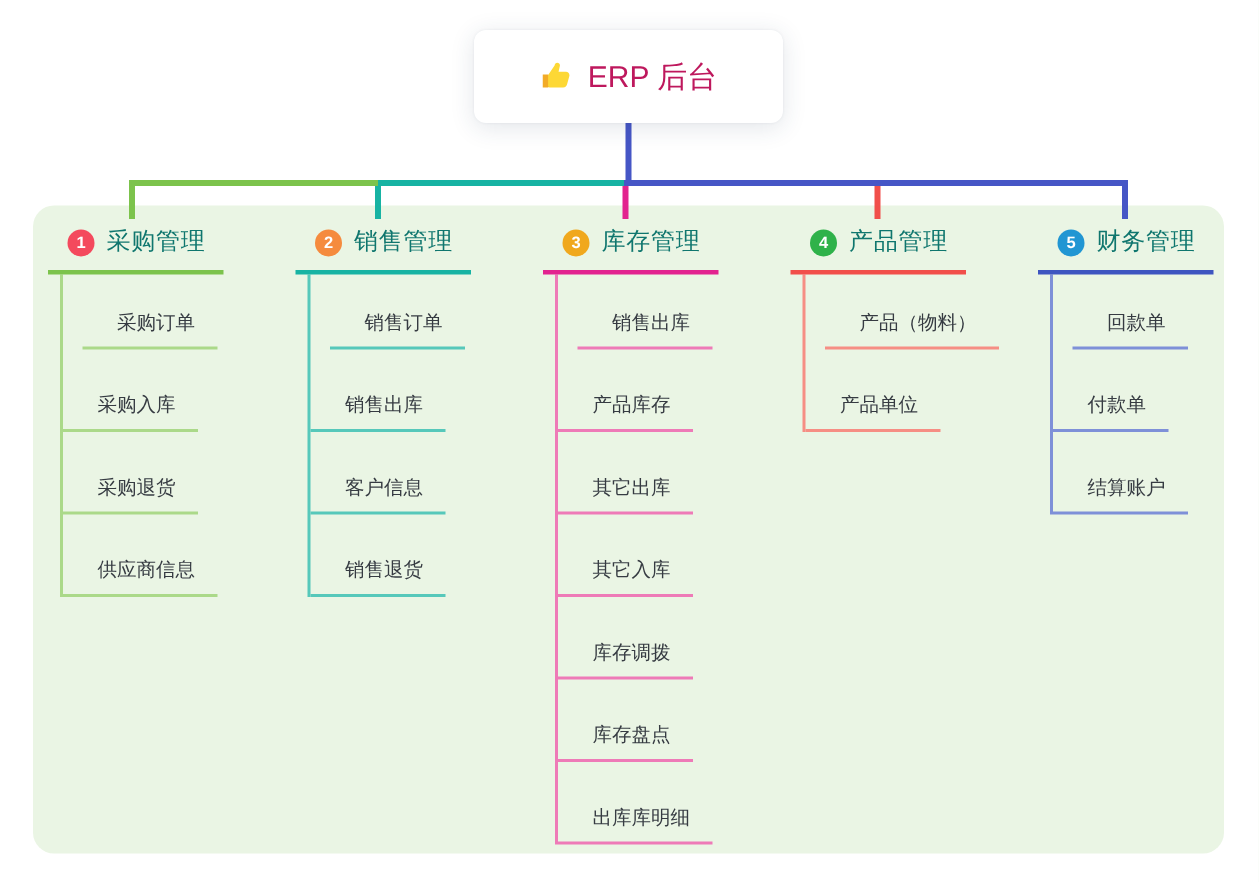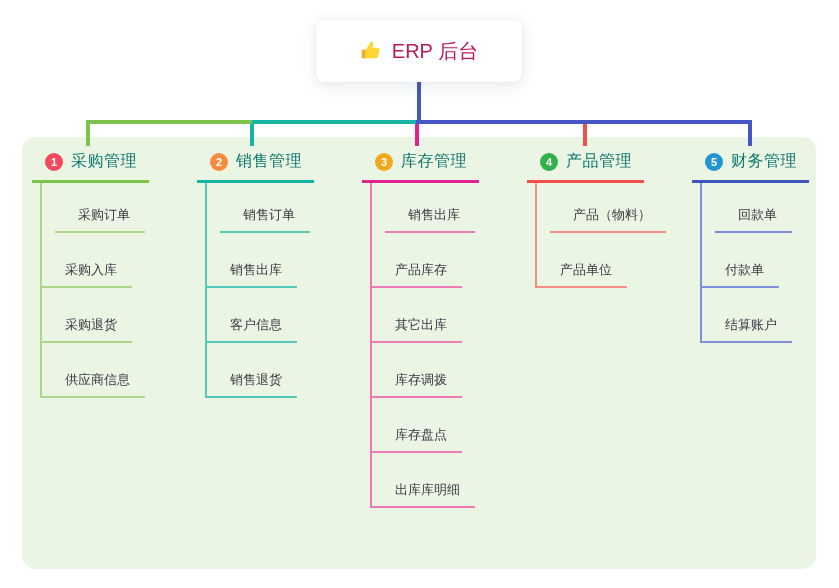--- a/index.html
+++ b/index.html
@@ -128,20 +128,23 @@
           <div class="child">
             <span class="child-label">销售出库</span>
           </div>
           <div class="child">
             <span class="child-label">产品库存</span>
           </div>
           <div class="child">
             <span class="child-label">其它出库</span>
           </div>
           <div class="child">
+            <span class="child-label">其它入库</span>
+          </div>
+          <div class="child">
             <span class="child-label">库存调拨</span>
           </div>
           <div class="child">
             <span class="child-label">库存盘点</span>
           </div>
           <div class="child">
             <span class="child-label">出库库明细</span>
           </div>
         </div>
   </div>

